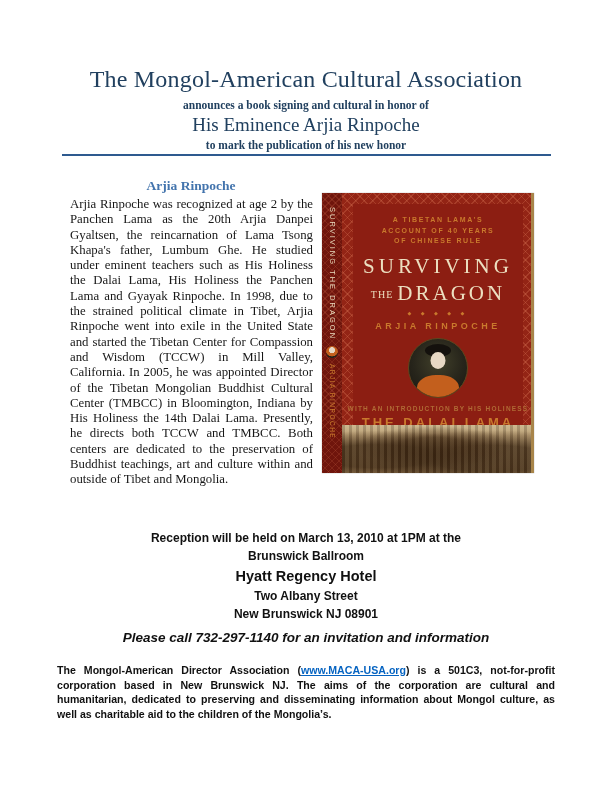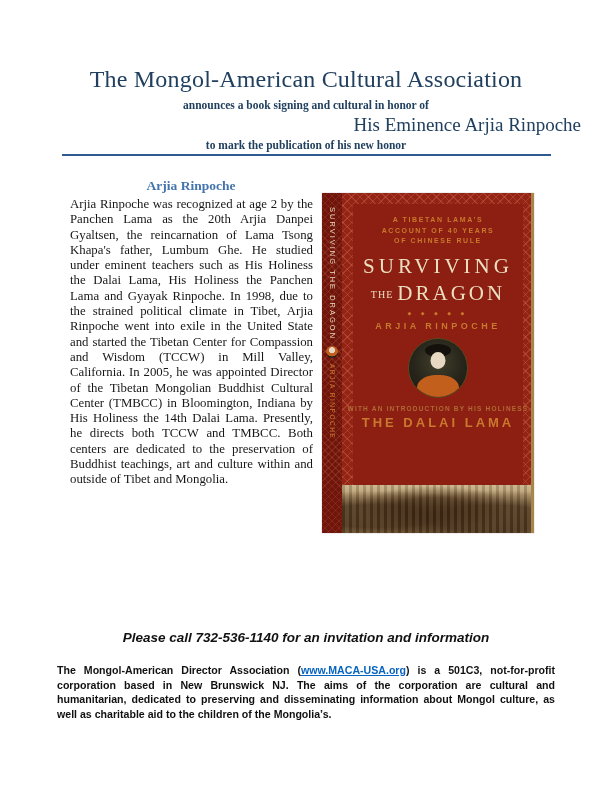--- a/index.html
+++ b/index.html
@@ -4,30 +4,30 @@
 <style>
   html,body{margin:0;padding:0;background:#ffffff;}
   .page{
     position:relative;width:612px;height:792px;margin:0 auto;background:#ffffff;
     font-family:"Liberation Serif", serif;overflow:hidden;padding-left:31px;
   }
   
   .hdr{position:absolute;left:31px;top:66px;width:550px;text-align:center;color:#21405f;}
   .hdr-title{font-size:24px;letter-spacing:.2px;}
   .hdr-sub1{font-size:11.5px;margin-top:6px;font-weight:bold;}
-  .hdr-honoree{font-size:19px;margin-top:3px;text-align:right;}
+  .hdr-honoree{font-size:19px;margin-top:3px;}
   .hdr-sub2{font-size:11.5px;margin-top:3px;font-weight:bold;}
   .hdr-rule{position:absolute;left:62px;top:154px;width:489px;height:2px;background:#2e5a8f;}
   
   .bio-heading{position:absolute;left:70px;top:178px;width:242px;text-align:center;
     font-size:13.5px;font-weight:bold;color:#4374ad;}
   .bio-text{position:absolute;left:70px;top:197px;width:243px;text-align:justify;
     font-size:12.8px;line-height:15.3px;color:#171717;}
   
-  .cover{position:absolute;left:322px;top:193px;width:212px;height:340px;
+  .cover{position:absolute;left:322px;top:193px;width:212px;height:280px;
     background:#8c1e12;box-shadow:0 0 1px rgba(0,0,0,.4);}
   .lattice{
     background-color:#932415;
     background-image:
       repeating-linear-gradient(45deg, rgba(216,118,86,.30) 0 1px, transparent 1px 6px),
       repeating-linear-gradient(-45deg, rgba(216,118,86,.30) 0 1px, transparent 1px 6px);
   }
   .spine{position:absolute;left:0;top:0;width:20px;height:100%;
     background-color:#6f150c;
     background-image:
@@ -127,17 +127,24 @@
           <div class="boy-robe"></div>
         </div>
         <div class="intro1">WITH AN INTRODUCTION BY HIS HOLINESS</div>
         <div class="intro2">THE DALAI LAMA</div>
       </div>
       <div class="sepia"></div>
     </div>
     <div class="gold-edge"></div>
   </div>
 
-  <div class="ev-contact">Please call 732-536-1140 for an invitation and information</div>
+  <div class="event">
+    <div class="ev-line">Reception will be held on March 13, 2010 at 1PM at the</div>
+    <div class="ev-line">Brunswick Ballroom</div>
+    <div class="ev-venue">Hyatt Regency Hotel</div>
+    <div class="ev-line">Two Albany Street</div>
+    <div class="ev-line">New Brunswick NJ 08901</div>
+  </div>
+  <div class="ev-contact">Please call 732-297-1140 for an invitation and information</div>
 
   <div class="footer"><span>The Mongol-American Director Association (</span><a>www.MACA-USA.org</a><span>) is a 501C3, not-for-profit corporation based in New Brunswick NJ. The aims of the corporation are cultural and humanitarian, dedicated to preserving and disseminating information about Mongol culture, as well as charitable aid to the children of the Mongolia’s.</span></div>
 
 </div>
 
 </body></html>

